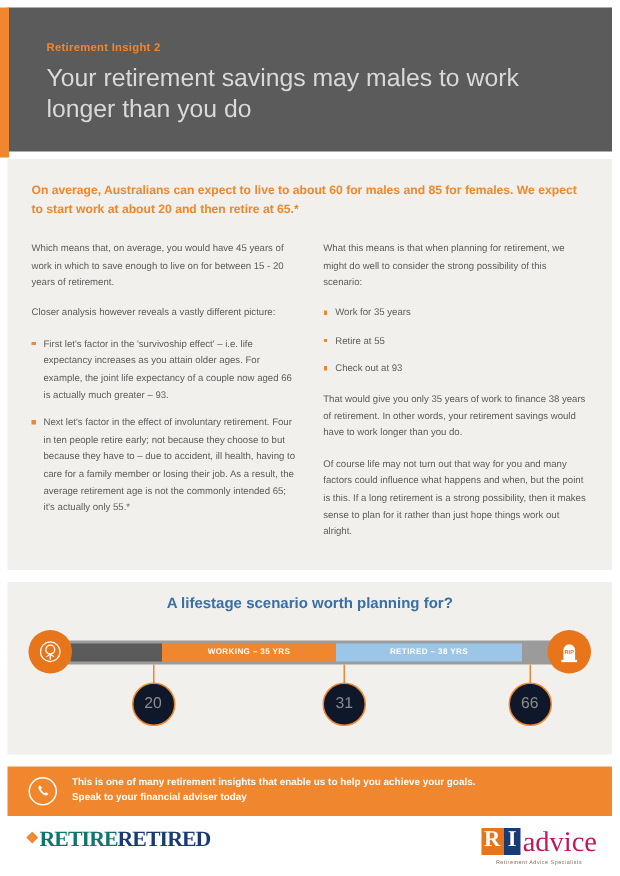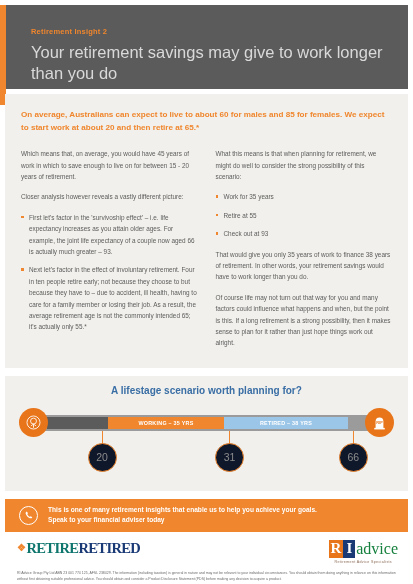--- a/index.html
+++ b/index.html
@@ -18,21 +18,21 @@
     position: relative;
     width: 413px;
     height: 584px;
     background: #ffffff;
     box-sizing: border-box;
   }
 
   
   .header {
     position: relative;
-    height: 84px;
+    height: 96px;
     background: #5b5b5b;
     margin: 5px 5px 0 5px;
     box-sizing: border-box;
     padding: 22px 24px 0 26px;
   }
   .header-accent {
     position: absolute;
     left: -5px;
     top: 0;
     width: 6px;
@@ -282,23 +282,23 @@
     background: #1a3a76;
     color: #ffffff;
     font-family: "Liberation Serif", serif;
     font-size: 15px;
     font-weight: bold;
     line-height: 1;
     padding: 1px 3px 2px 3px;
     margin-right: 1px;
   }
   .ri-word {
-    color: #15803d;
+    color: #be185d;
     font-family: "Liberation Serif", serif;
-    font-size: 16px;
+    font-size: 19px;
     line-height: 1;
   }
   .ri-tag {
     color: #8a6a55;
     font-size: 3.6px;
     letter-spacing: 0.35px;
     margin-top: 2.5px;
   }
   .disclaimer {
     color: #6b6b6b;
@@ -309,21 +309,21 @@
   }
 </style>
 </head>
 <body>
 
 <div class="page">
 
   <div class="header">
     <div class="header-accent"></div>
     <div class="eyebrow">Retirement Insight 2</div>
-    <h1 class="headline">Your retirement savings may give to work longer than you do</h1>
+    <h1 class="headline">Your retirement savings may males to work longer than you do</h1>
   </div>
 
   <div class="body-card">
     <p class="lead">On average, Australians can expect to live to about 60 for males and 85 for females. We expect to start work at about 20 and then retire at 65.*</p>
 
     <div class="columns">
       <div class="col">
         <p>Which means that, on average, you would have 45 years of work in which to save enough to live on for between 15 - 20 years of retirement.</p>
         <p>Closer analysis however reveals a vastly different picture:</p>
         <ul>

